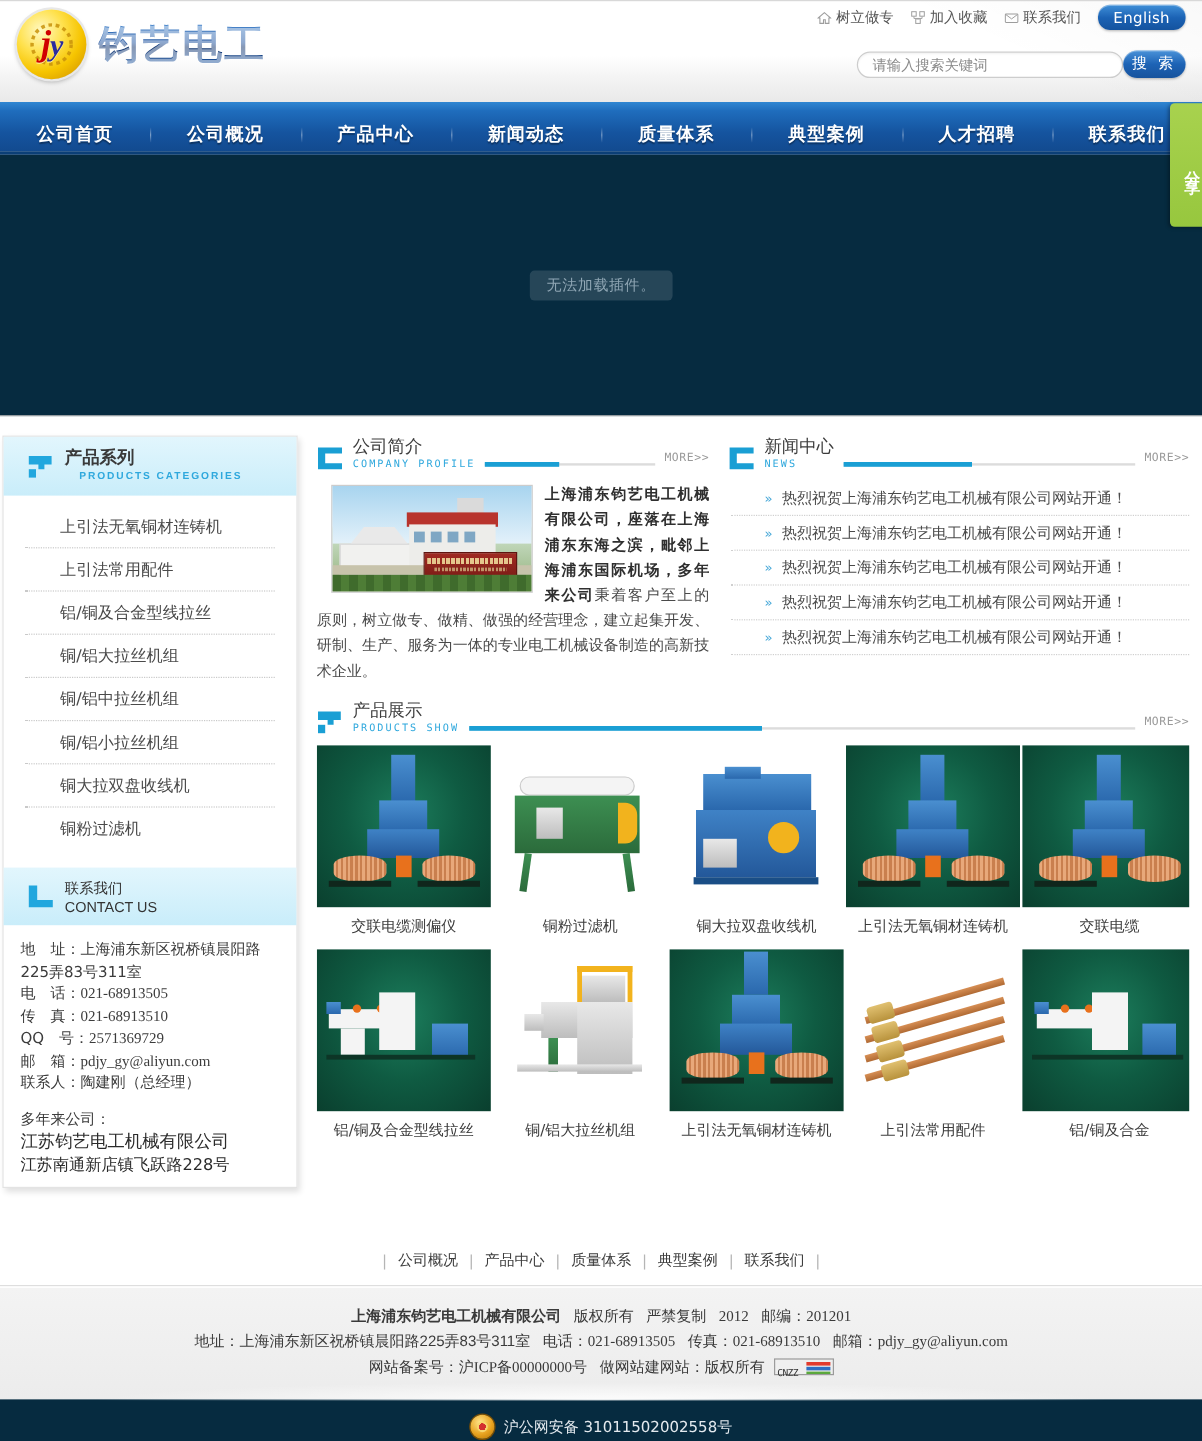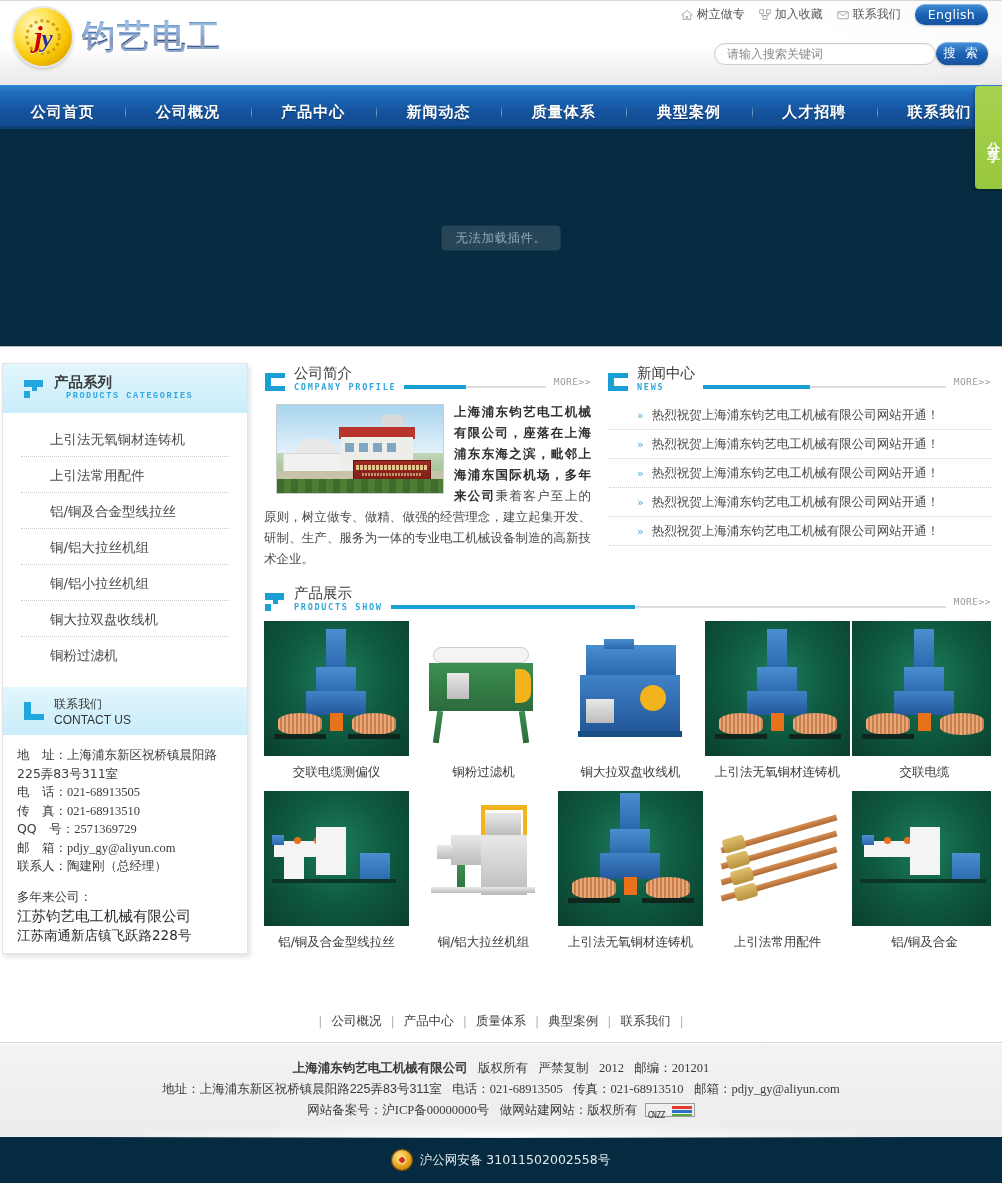--- a/index.html
+++ b/index.html
@@ -165,21 +165,21 @@
     display:flex; align-items:center; padding-left:20px; gap:9px;
   }
   .side-head .hicon { flex:0 0 auto; }
   .side-head .htxt .zh {
     font-size:14.5px; font-weight:bold; color:#3a3a3a;
     line-height:15px; font-family:"DejaVu Sans", sans-serif;
   }
   .side-head .htxt .en {
     font-size:8.5px; color:#2fa8dd; letter-spacing:1.6px;
     font-weight:bold; line-height:12px;
-    font-family:Liberation Mono, monospace;
+    font-family:Liberation Sans, sans-serif;
     padding-left:12px;
   }
   .cat-list { padding:8px 18px 10px 18px; }
   .cat-item {
     height:36px; line-height:36px;
     font-size:13.5px; color:#4a4a4a; cursor:pointer;
     padding-left:29px;
     border-bottom:1px dotted #c9c9c9;
     font-family:"DejaVu Sans", sans-serif;
   }
@@ -211,21 +211,21 @@
   .sec-head {
     display:flex; align-items:flex-end; gap:8px;
     position:relative; height:30px; margin-bottom:8px;
   }
   .sec-head .hicon { margin-bottom:1px; }
   .sec-head .htxt .zh {
     font-size:14.5px; color:#3d3d3d; font-weight:normal;
     line-height:17px; font-family:"DejaVu Sans", sans-serif;
   }
   .sec-head .htxt .en {
-    font-size:8.5px; color:#2fa8dd; letter-spacing:1.7px; font-weight:bold;
+    font-size:8.5px; color:#2fa8dd; letter-spacing:1.7px; font-weight:normal;
     line-height:11px; font-family:"DejaVu Sans Mono", monospace;
   }
   .sec-rule {
     flex:1; height:2px; margin-bottom:5px; position:relative;
     background:#dcdcdc;
   }
   .sec-rule::before {
     content:""; position:absolute; left:0; top:-1px; height:4px;
     width:44%; background:#1a9fd4;
   }
@@ -422,20 +422,21 @@
       <div class="htxt">
         <div class="zh">产品系列</div>
         <div class="en">PRODUCTS CATEGORIES</div>
       </div>
     </div>
     <div class="cat-list">
       <div class="cat-item">上引法无氧铜材连铸机</div>
       <div class="cat-item">上引法常用配件</div>
       <div class="cat-item">铝/铜及合金型线拉丝</div>
       <div class="cat-item">铜/铝大拉丝机组</div>
+      <div class="cat-item">铜/铝中拉丝机组</div>
       <div class="cat-item">铜/铝小拉丝机组</div>
       <div class="cat-item">铜大拉双盘收线机</div>
       <div class="cat-item">铜粉过滤机</div>
     </div>
 
     <div class="contact-head">
       <svg class="hicon" width="22" height="20" viewBox="0 0 22 20">
         <path d="M1 1h7v12h13v6H1z" fill="#21a7de"></path>
       </svg>
       <div class="htxt">

